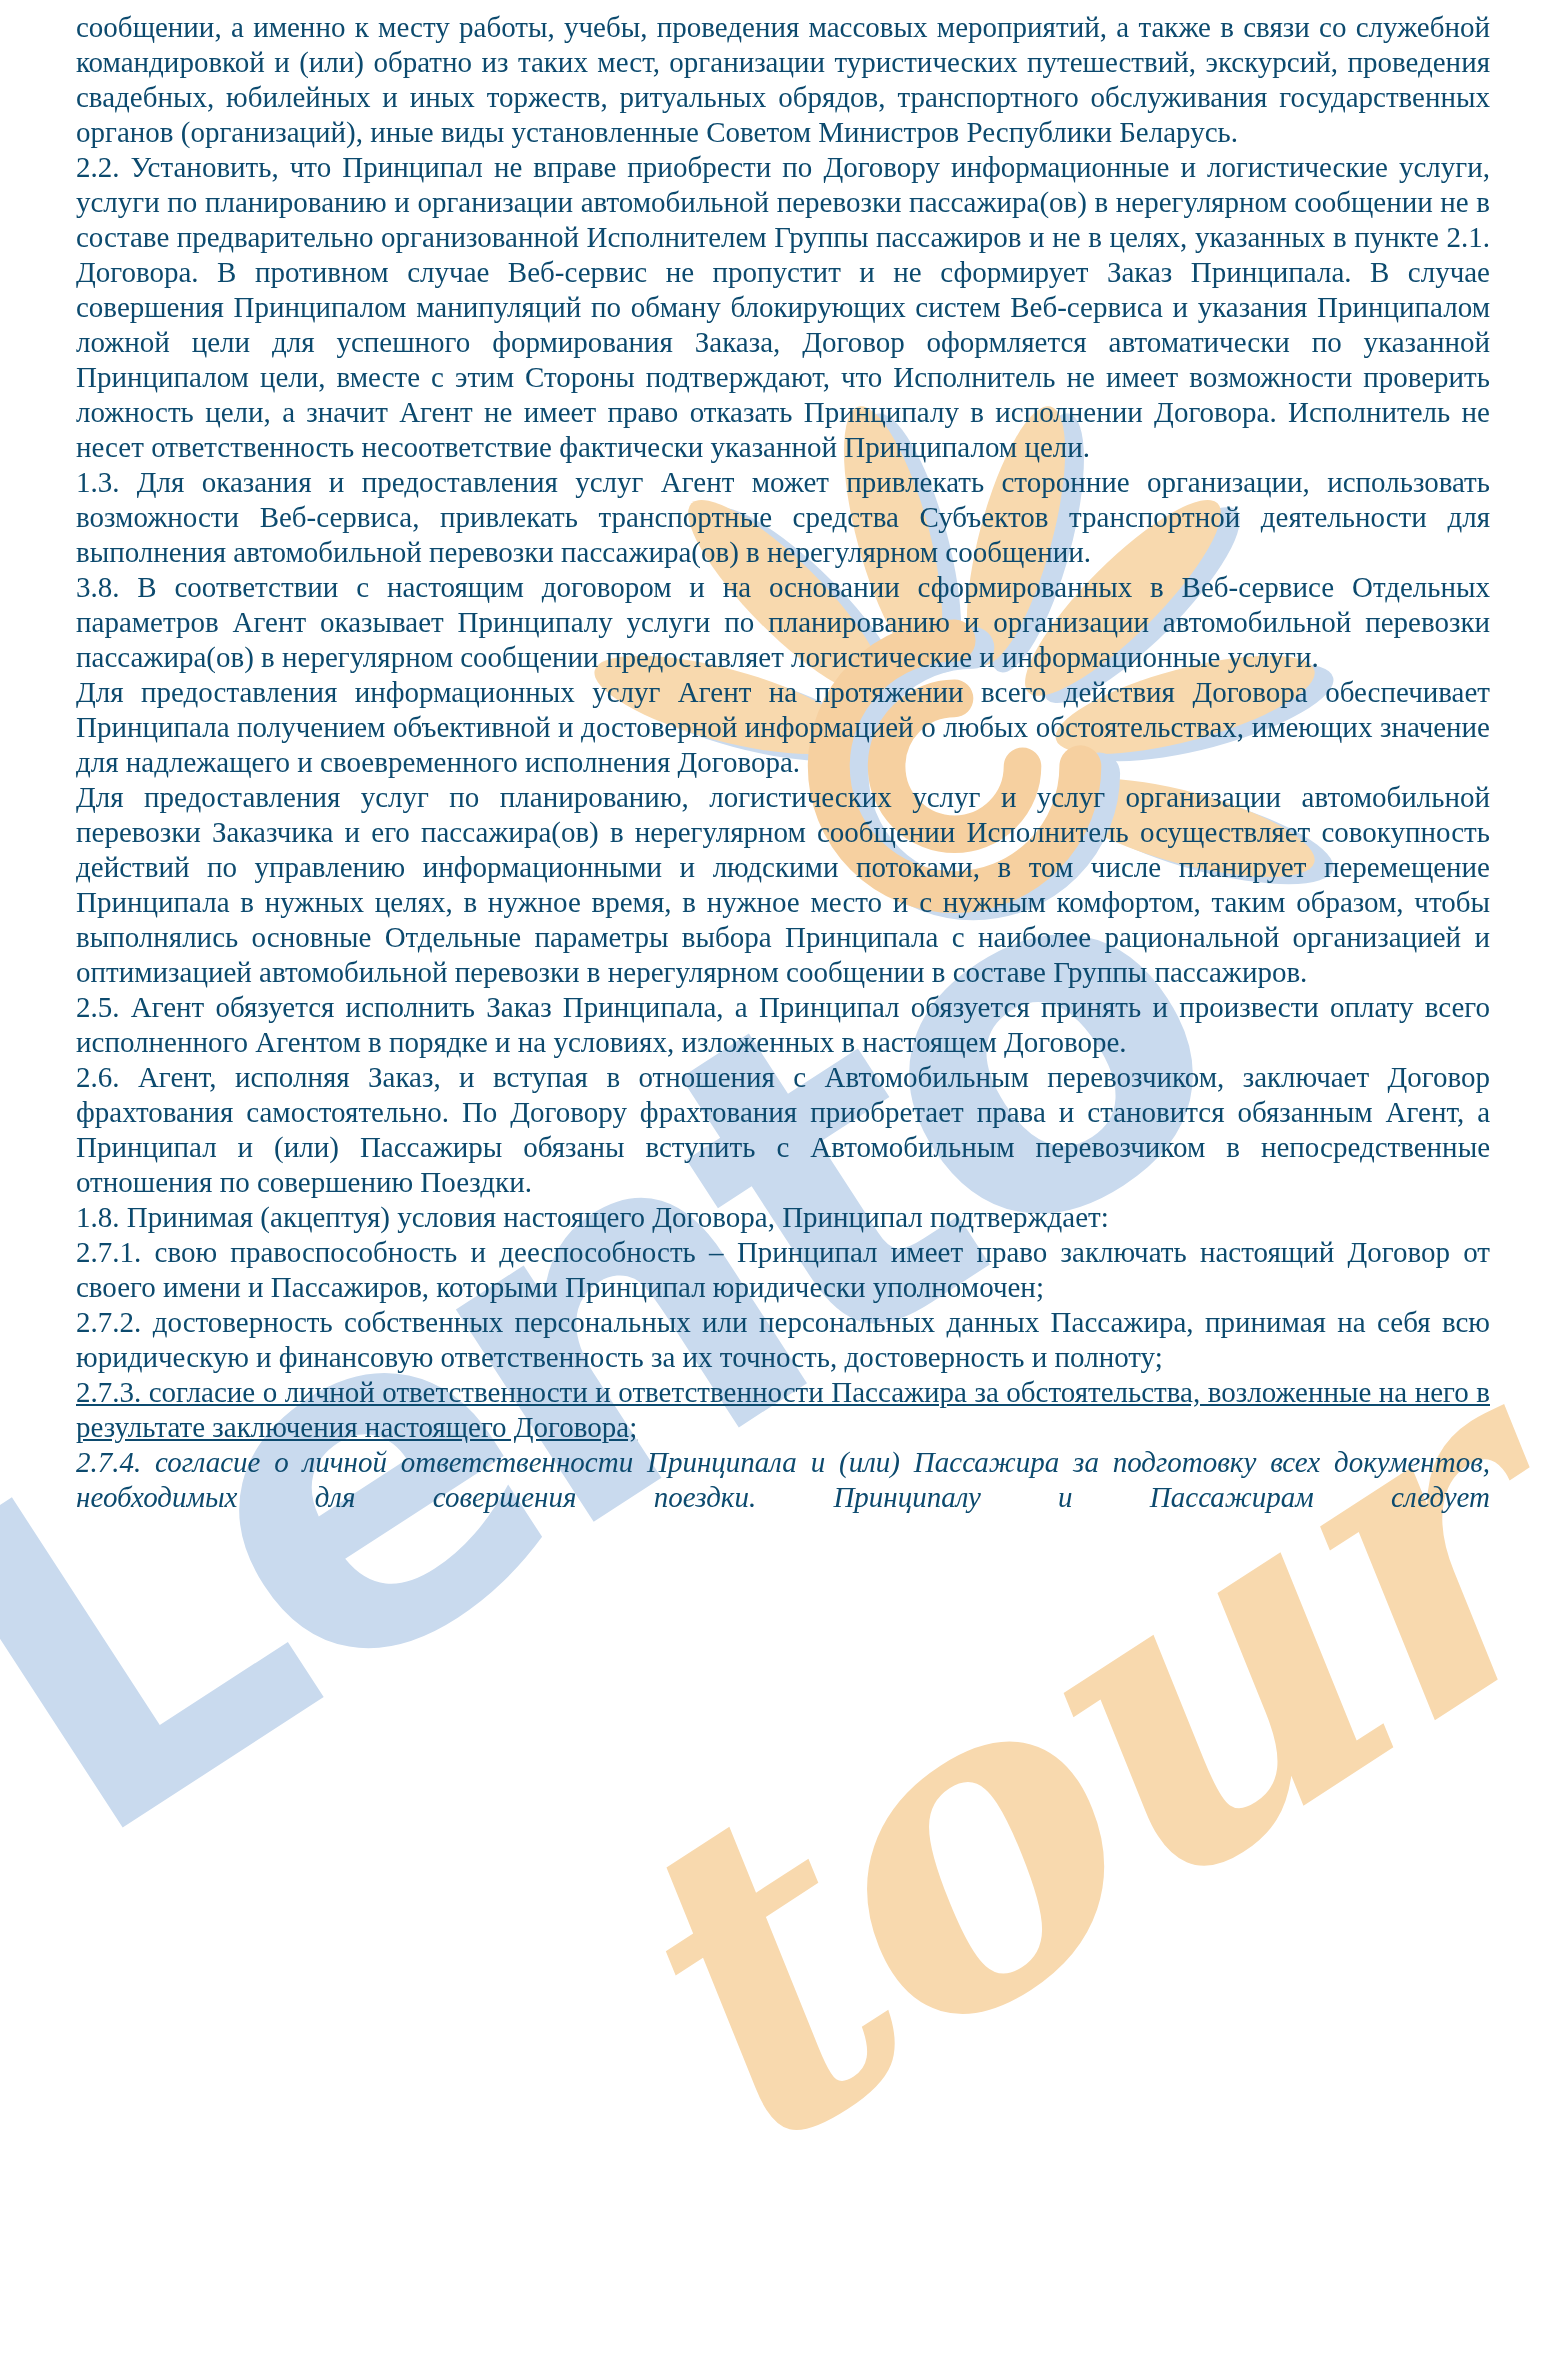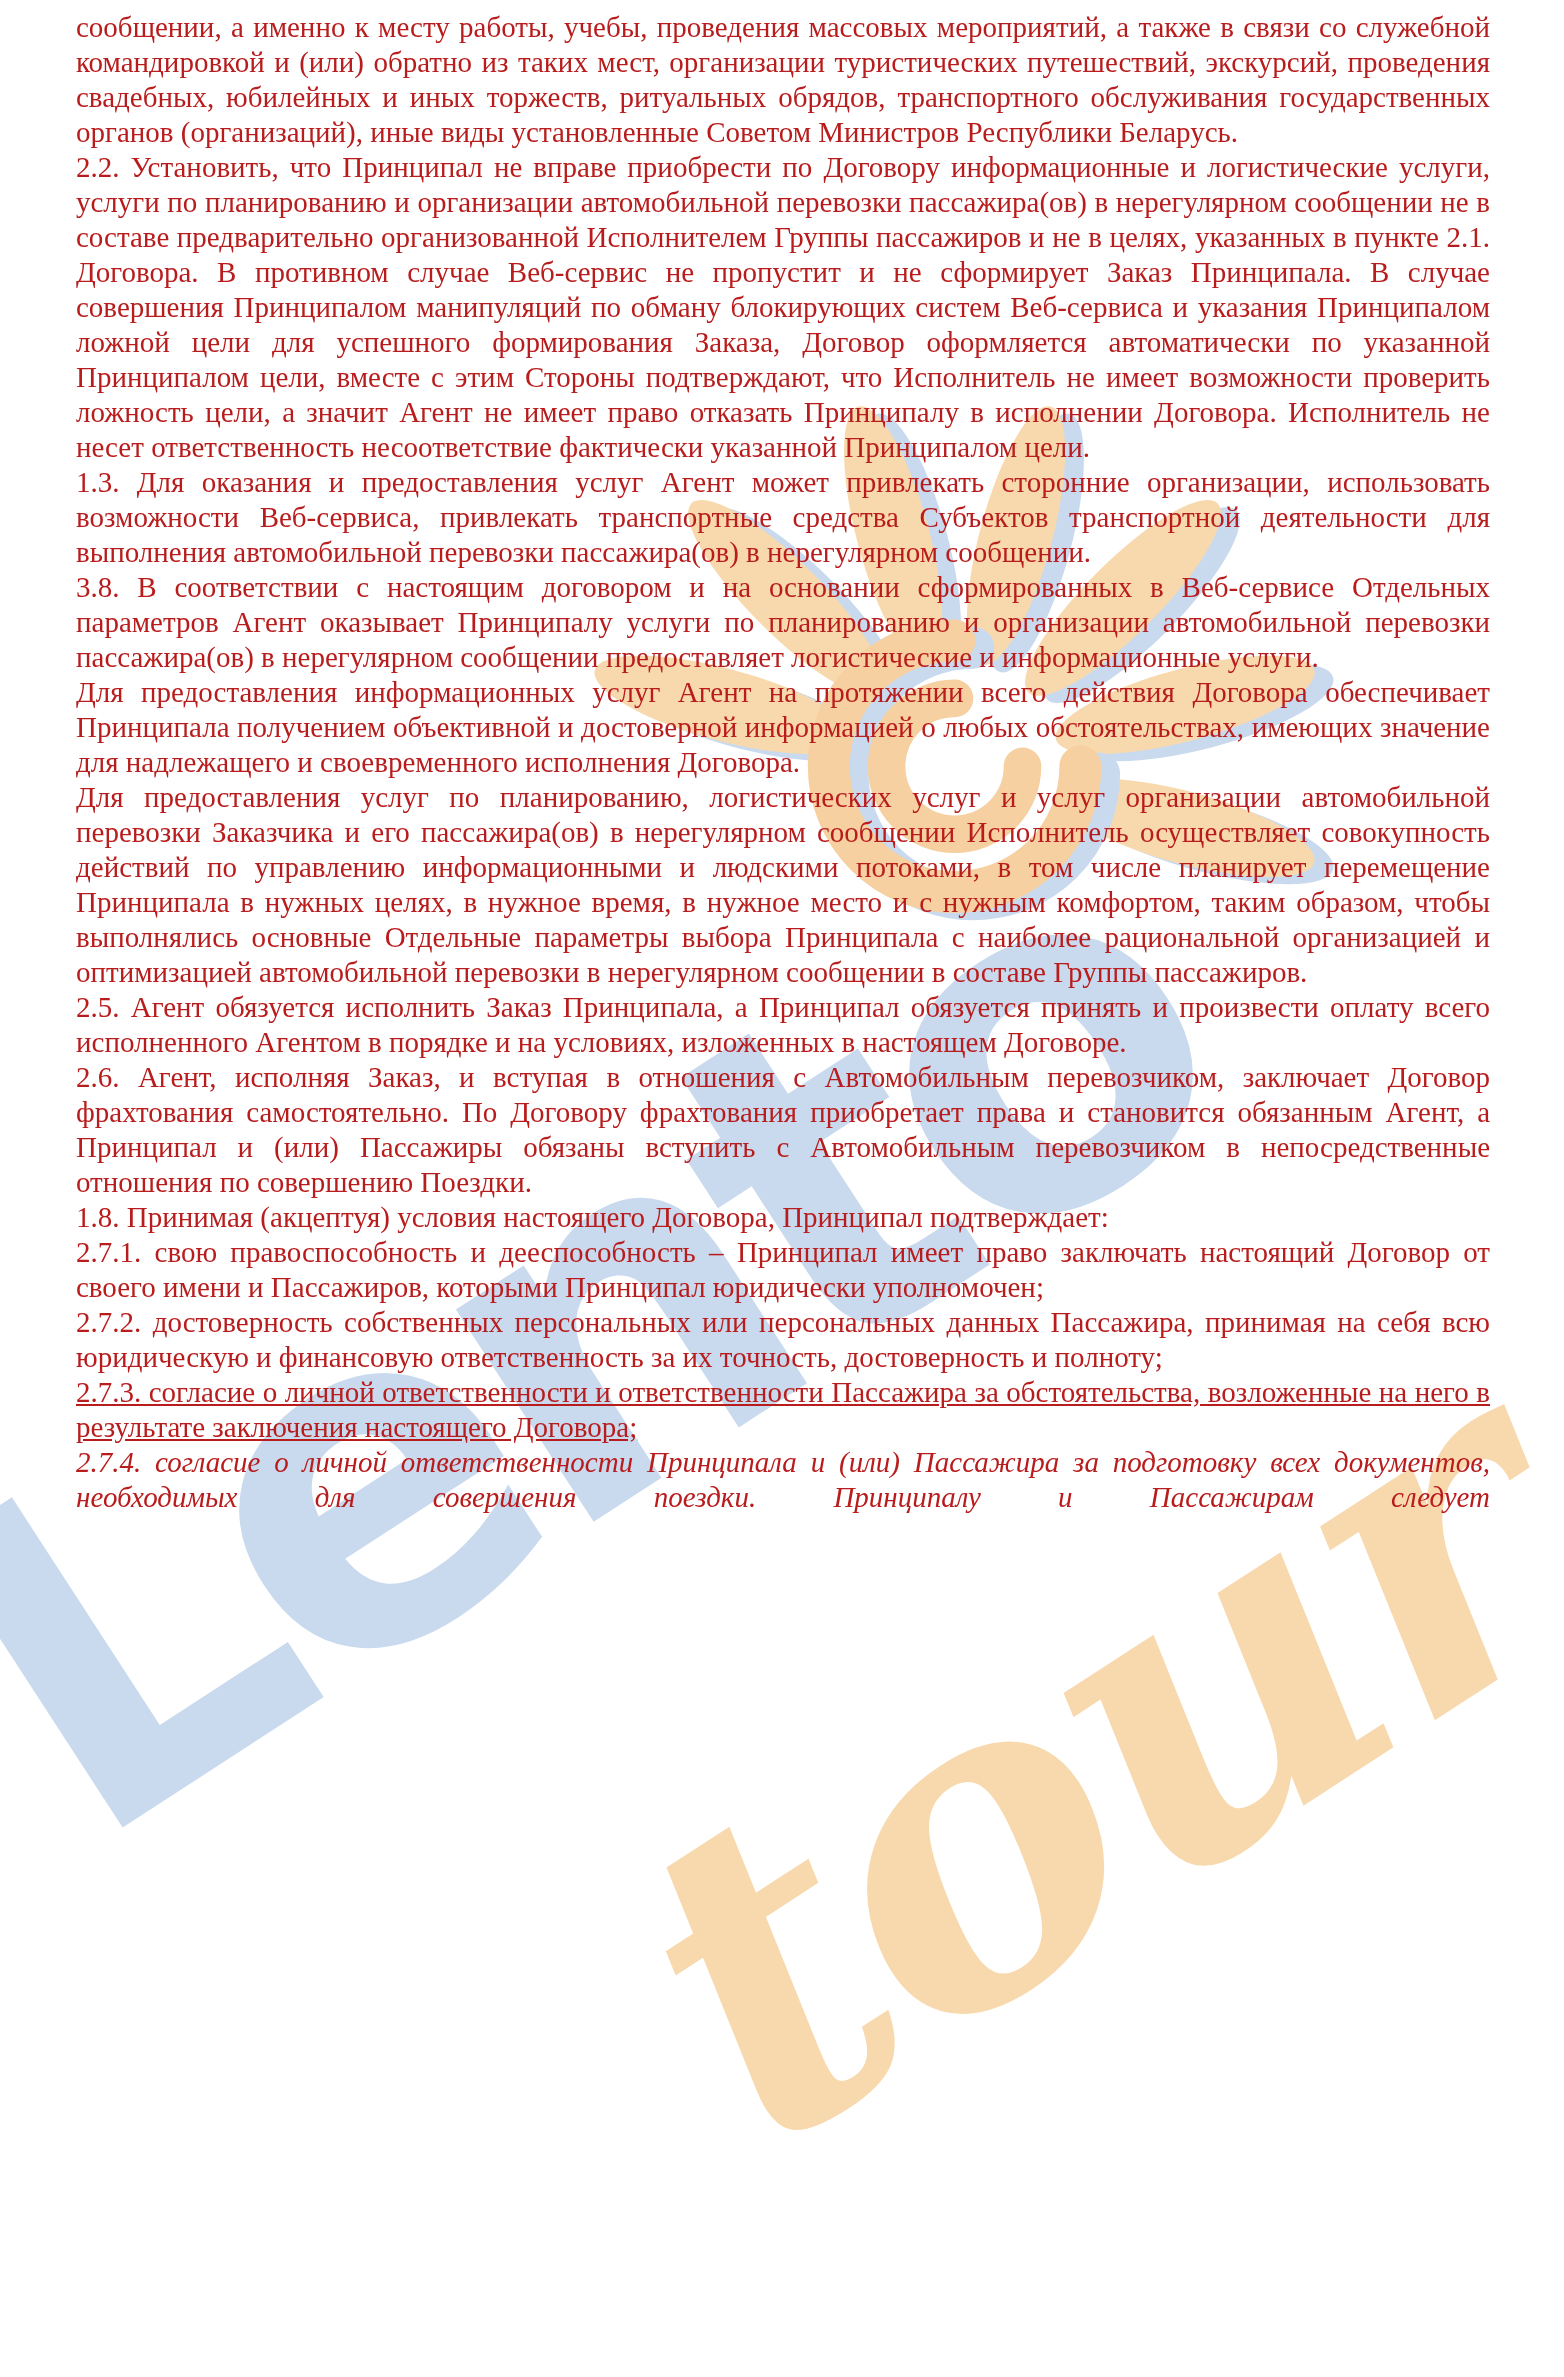--- a/index.html
+++ b/index.html
@@ -37,21 +37,21 @@
     font-style: italic;
     font-size: 600px;
     letter-spacing: -15px;
   }
   .content {
     position: absolute;
     left: 76px;
     right: 75px;
     top: 10px;
     z-index: 1;
-    color: #b91c1c;
+    color: #0c4a6e;
     font-size: 29px;
     line-height: 35px;
     text-align: justify;
   }
   .content p { margin: 0; padding: 0; }
   .mb-14  { margin-bottom: 10px; }
   .mb-40  { margin-bottom: 29px; }
   .mb-48  { margin-bottom: 35px; }
   .mb-56  { margin-bottom: 40px; }
   .mb-58  { margin-bottom: 42px; }

